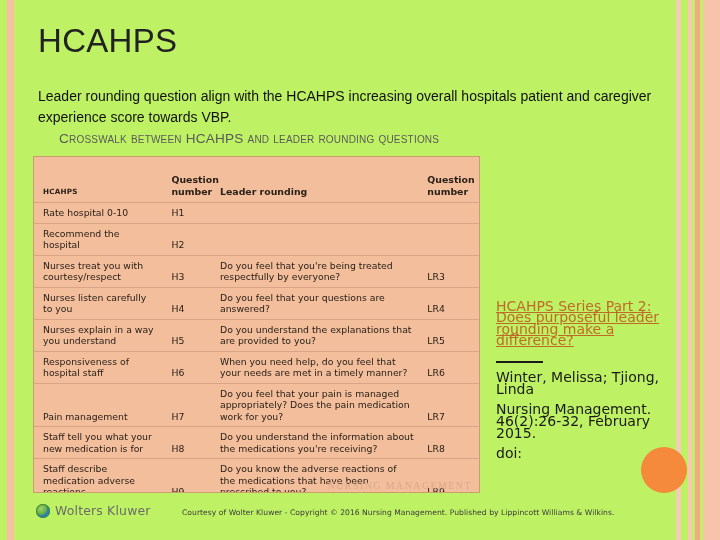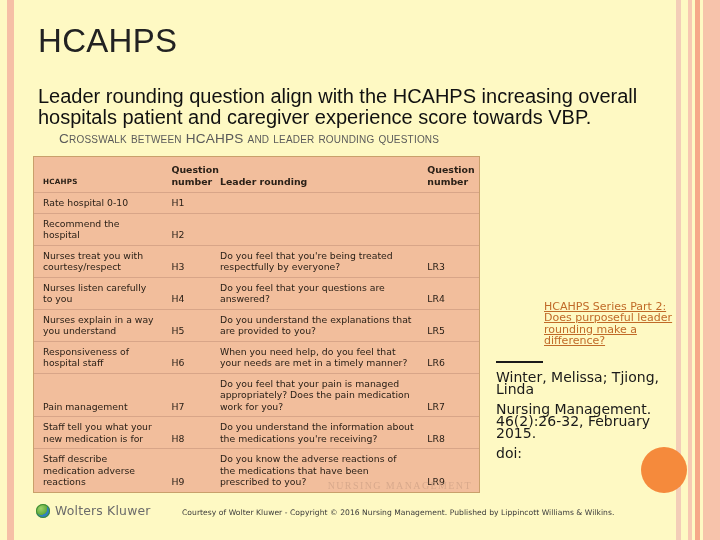--- a/index.html
+++ b/index.html
@@ -5,21 +5,21 @@
   * { box-sizing: border-box; margin: 0; padding: 0; }
   html, body {
     width: 720px; height: 540px;
     background: #ffffff;
     font-family: "Liberation Sans", sans-serif;
     overflow: hidden;
   }
   #slide {
     position: relative;
     width: 720px; height: 540px;
-    background: #fef9c3;
+    background: #bef264;
     overflow: hidden;
   }
 
   
   .stripe { position: absolute; top: 0; height: 540px; }
   .stripe-left  { left: 7px;  width: 7px;  background: #F6BFA6; }
   .stripe-r1 { right: 39px; width: 5px;  background: #F3CDB8; }
   .stripe-r2 { right: 28px; width: 4px;  background: #F7C9B2; }
   .stripe-r3 { right: 20px; width: 5px;  background: #F6A989; }
   .stripe-r4 { right: 0px;  width: 17px; background: #F7C3AB; }
@@ -27,21 +27,21 @@
   
   .title {
     position: absolute; left: 38px; top: 22px;
     font-size: 33px; font-weight: 400; color: #222222;
     letter-spacing: 0.3px;
   }
 
   
   .body-text {
     position: absolute; left: 38px; top: 86px; width: 625px;
-    font-size: 20px; line-height: 21px; color: #111111;
+    font-size: 14px; line-height: 21px; color: #111111;
   }
 
   
   .caption {
     position: absolute; left: 59px; top: 131px;
     font-size: 13.6px; color: #5a5a5a;
     font-variant: small-caps; letter-spacing: 0.2px;
     white-space: nowrap;
   }
 
@@ -55,21 +55,21 @@
     font-family: "DejaVu Sans", sans-serif;
   }
   .tbl { width: 100%; border-collapse: collapse; table-layout: fixed; }
   .tbl th, .tbl td {
     text-align: left; vertical-align: bottom;
     padding: 4px 4px 4px 9px;
     color: #2b2118; font-size: 9.3px; line-height: 11.5px;
   }
   .tbl thead th {
     font-weight: bold; font-size: 9.4px;
-    padding-top: 7px; padding-bottom: 5px;
+    padding-top: 17px; padding-bottom: 5px;
     border-bottom: 1.2px solid #D8A588;
   }
   .tbl thead th.hc { font-size: 7.2px; letter-spacing: 0.2px; }
   .tbl tbody td { border-bottom: 1.2px solid #D8A588; }
   .tbl tbody tr:last-child td { border-bottom: none; margin-top: 36px; }
   .c-hcahps { width: 127px; }
   .c-qn1    { width: 48px; }
   .c-lr     { width: 205px; }
   .c-qn2    { width: 60px; }
   .watermark {
@@ -78,23 +78,22 @@
     font-family: "Liberation Serif", serif;
     font-size: 10px; letter-spacing: 1.4px;
     color: #D8A98C;
   }
 
   
   .cite { position: absolute; left: 496px; top: 301px; width: 182px; }
   .cite a, .cite .link {
     display: block;
     color: #C06A28; text-decoration: underline;
-    font-size: 11px; line-height: 11.4px;
-    font-family: "DejaVu Sans", sans-serif;
-    margin-left: 48px;
+    font-size: 14px; line-height: 11.4px;
+    font-family: "DejaVu Sans", sans-serif;
   }
   .cite-rule {
     width: 47px; height: 2.5px; background: #1a1a1a;
     margin: 14px 0 9px 0;
   }
   .cite-line {
     font-family: "DejaVu Sans", sans-serif;
     font-size: 14px; line-height: 11.6px;
     color: #1a1a1a; margin-bottom: 9px;
   }

